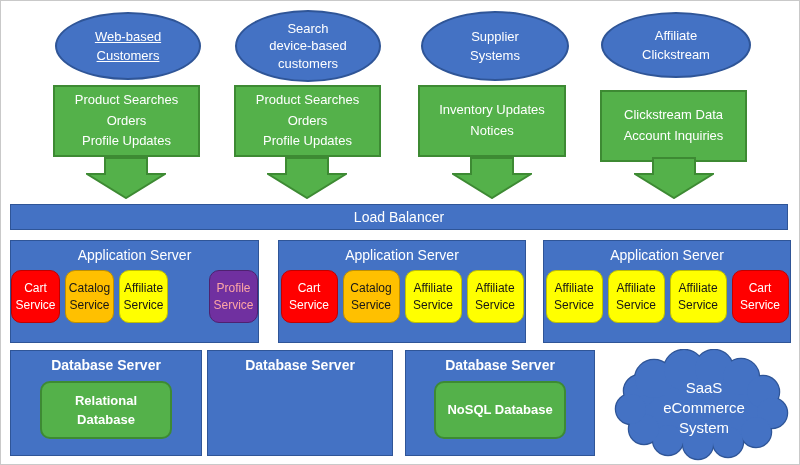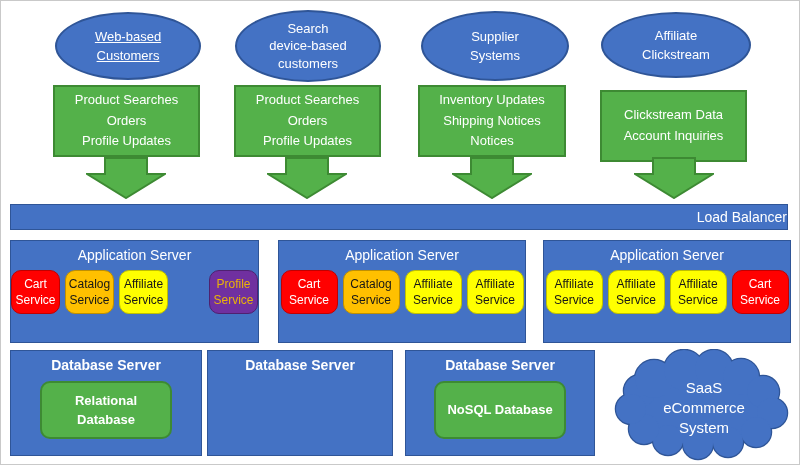--- a/index.html
+++ b/index.html
@@ -22,38 +22,38 @@
     color:#ffffff; display:flex; flex-direction:column; align-items:center; justify-content:center;
     font-size:13px; line-height:1.6; text-align:center;
   }
 
   .arrow { position:absolute; width:80px; height:42px; }
   .arrow polygon { fill:#54B14A; stroke:#3D8A33; stroke-width:2; }
 
   .lb {
     position:absolute; left:10px; top:204px; width:778px; height:26px; box-sizing:border-box;
     background:#4472C4; border:1px solid #2F5597; color:#ffffff;
-    display:flex; align-items:center; justify-content:flex-end; font-size:14px;
+    display:flex; align-items:center; justify-content:center; font-size:14px;
   }
 
   .server {
     position:absolute; background:#4472C4; border:1px solid #2F5597; box-sizing:border-box;
     color:#ffffff;
   }
   .server-title { text-align:center; font-size:14px; padding-top:6px; }
   .services { display:flex; justify-content:center; gap:5px; margin-top:7px; }
   .svc {
-    width:57px; height:44px; border-radius:10px; box-sizing:border-box;
+    width:57px; height:53px; border-radius:10px; box-sizing:border-box;
     display:flex; flex-direction:column; align-items:center; justify-content:center;
     font-size:12px; line-height:1.35; text-align:center;
   }
   .svc-red    { background:#FF0000; border:1px solid #C00000; color:#ffffff; }
   .svc-orange { background:#FFC000; border:1px solid #BF8F00; color:#161616; }
   .svc-yellow { background:#FFFF00; border:1px solid #BFBF00; color:#161616; }
-  .svc-purple { background:#7030A0; border:1px solid #4E2170; color:#eab308;margin-left:36px; }
+  .svc-purple { background:#7030A0; border:1px solid #4E2170; color:#fca5a5;margin-left:36px; }
 
   .dbbox {
     position:absolute; background:#4472C4; border:1px solid #2F5597; box-sizing:border-box;
     color:#ffffff;
     font-weight:bold;
   }
   .db-green {
     margin:8px auto 0; width:132px; height:58px; box-sizing:border-box;
     background:#54B14A; border:2px solid #3D8A33; border-radius:10px; color:#ffffff;
     display:flex; flex-direction:column; align-items:center; justify-content:center;
@@ -91,21 +91,20 @@
   <div>Orders</div>
   <div>Profile Updates</div>
 </div>
 <div class="msgbox" style="left:234px; top:85px; width:147px; height:72px;">
   <div>Product Searches</div>
   <div>Orders</div>
   <div>Profile Updates</div>
 </div>
 <div class="msgbox" style="left:418px; top:85px; width:148px; height:72px;">
   <div>Inventory Updates</div>
-  <div>Shipping Notices</div>
   <div>Notices</div>
 </div>
 <div class="msgbox" style="left:600px; top:90px; width:147px; height:72px;">
   <div>Clickstream Data</div>
   <div>Account Inquiries</div>
 </div>
 
 <svg class="arrow" style="left:86px;  top:157px;" viewBox="0 0 80 42">
     <polygon points="19,1 61,1 61,17 79,17 40,41 1,17 19,17"></polygon>
   </svg>

